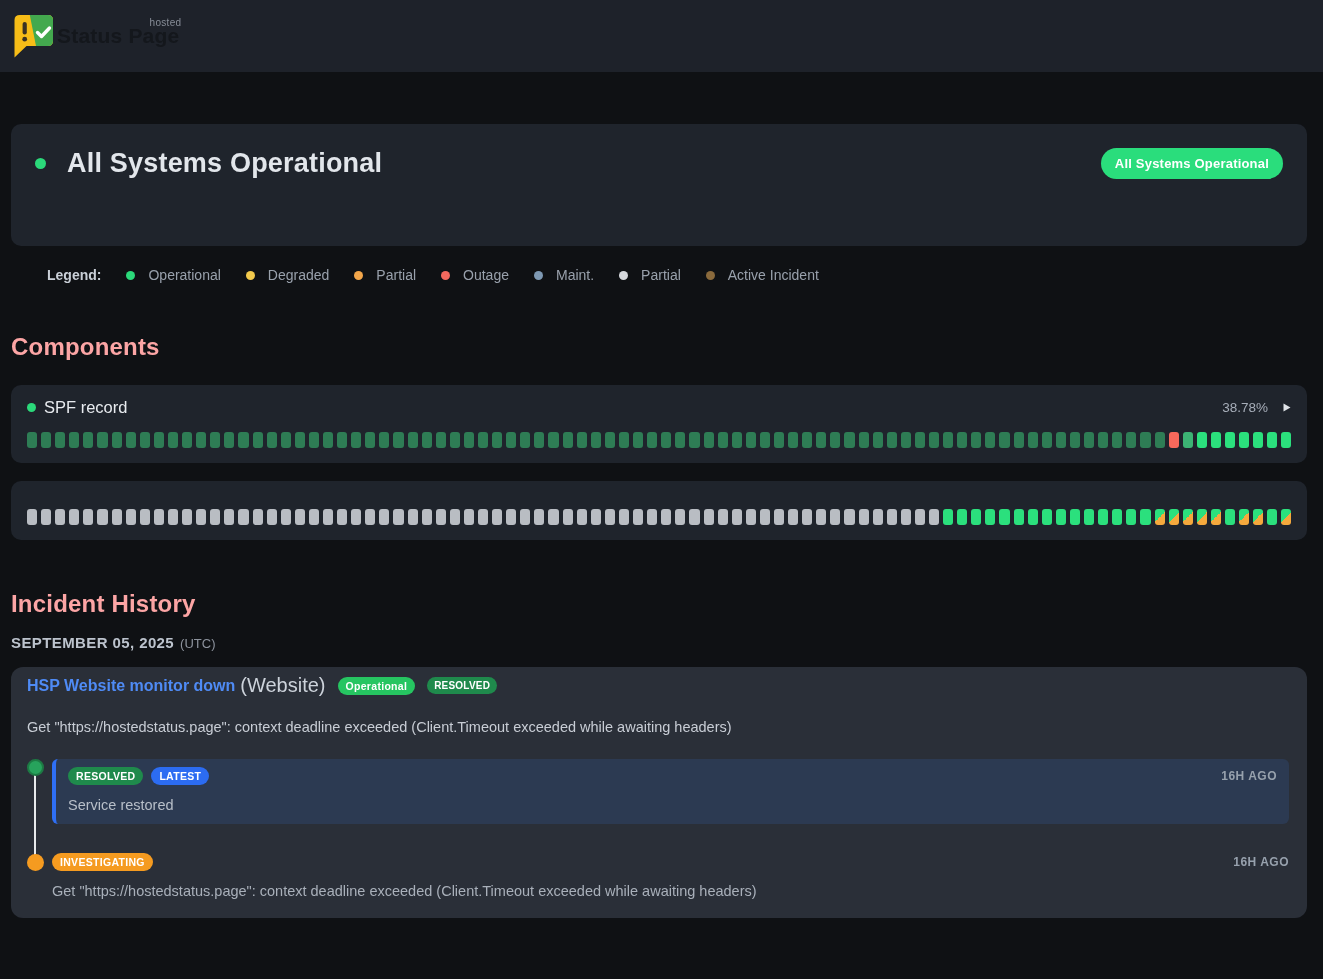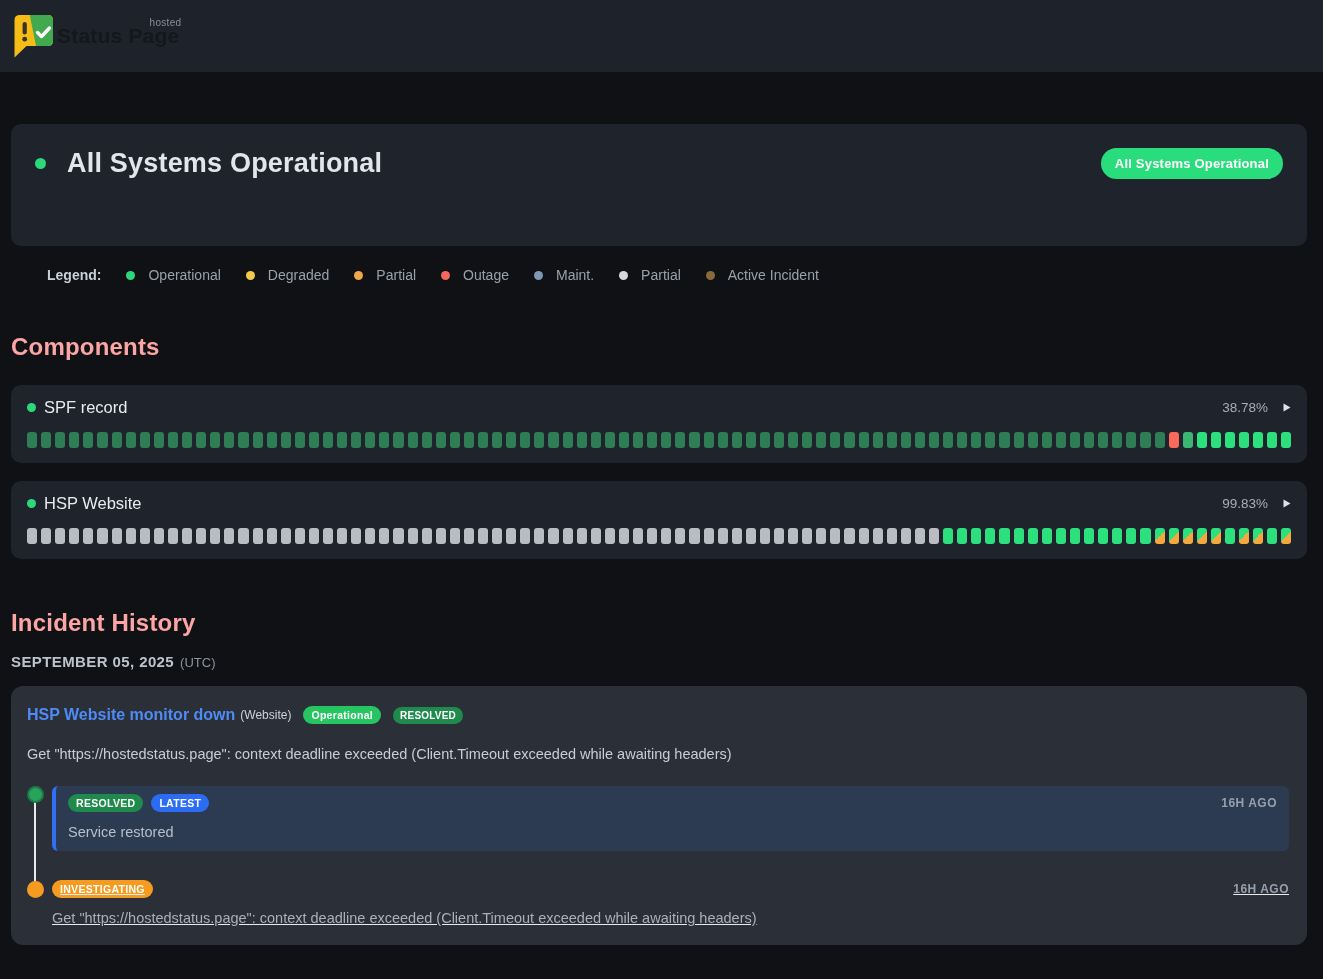--- a/index.html
+++ b/index.html
@@ -136,25 +136,25 @@
   .bars { margin-top: 15px; display: flex; gap: 4px; height: 16px; }
   .bar { flex: 1; border-radius: 3px; }
   
   .date-row { margin-top: 16px; display: flex; align-items: baseline; }
   .date-heading { font-size: 15px; font-weight: 700; color: #bcc3cd; letter-spacing: 0.4px; }
   .date-suffix { margin-left: 6px; font-size: 13px; color: #8d939d; }
   .incident-card {
     margin-top: 16px;
     background: #2a2f38;
     border-radius: 12px;
-    padding: 20px 18px 19px 16px;
+    padding: 7px 18px 19px 16px;
   }
   .incident-title-row { display: flex; align-items: center; }
   .incident-link { font-size: 16px; font-weight: 700; color: #4f8bf5; text-decoration: none; cursor: pointer; }
-  .incident-component { margin-left: 5px; font-size: 12px; font-weight: 500; color: #ccd2da; }
+  .incident-component { margin-left: 5px; font-size: 20px; font-weight: 500; color: #ccd2da; }
   .badge {
     display: inline-flex;
     align-items: center;
     border-radius: 20px;
     color: #ffffff;
     font-size: 10.5px;
     font-weight: 700;
     letter-spacing: 0.3px;
     padding: 3px 8px;
   }
@@ -167,21 +167,21 @@
   .timeline { margin-top: 24px; position: relative; }
   .timeline-line {
     position: absolute;
     left: 7px;
     top: 9px;
     width: 2px;
     height: 95px;
     background: #e8eaec;
   }
   .update-row { display: flex; align-items: flex-start; position: relative; }
-  .update-row + .update-row { margin-top: 29px; text-decoration: underline; }
+  .update-row + .update-row { margin-top: 29px; }
   .update-dot { width: 17px; height: 17px; border-radius: 50%; flex: none; position: relative; z-index: 1; }
   .update-dot-resolved { background: #27a35c; border: 2px solid #1d7a44; }
   .update-dot-investigating { background: #f59b20; margin-top: 1px; }
   .update-body { flex: 1; margin-left: 8px; min-width: 0; }
   .update-card {
     background: #2c3a52;
     border-left: 4px solid #2f6ff5;
     border-radius: 6px;
     padding: 8px 12px 11px;
   }
@@ -368,30 +368,20 @@
         <div class="bar" style="background: rgb(43, 224, 125);"></div>
         <div class="bar" style="background: rgb(43, 224, 125);"></div>
         <div class="bar" style="background: rgb(43, 224, 125);"></div>
         <div class="bar" style="background: rgb(43, 224, 125);"></div>
         <div class="bar" style="background: rgb(43, 224, 125);"></div>
         <div class="bar" style="background: rgb(43, 224, 125);"></div>
       </div>
   </section>
 
   <section class="component-card">
-    <div class="component-head">
-      <span class="dot component-dot" style="background: rgb(43, 217, 122);"></span>
-      <span class="component-name">HSP Website</span>
-      <span class="component-uptime">99.83%</span>
-      <span class="component-caret">
-        <svg width="8" height="9" viewBox="0 0 8 9">
-            <polygon points="0.5,0.5 7.5,4.5 0.5,8.5" fill="#dfe3e8"></polygon>
-          </svg>
-      </span>
-    </div>
     <div class="bars">
         <div class="bar" style="background: rgb(185, 189, 195);"></div>
         <div class="bar" style="background: rgb(185, 189, 195);"></div>
         <div class="bar" style="background: rgb(185, 189, 195);"></div>
         <div class="bar" style="background: rgb(185, 189, 195);"></div>
         <div class="bar" style="background: rgb(185, 189, 195);"></div>
         <div class="bar" style="background: rgb(185, 189, 195);"></div>
         <div class="bar" style="background: rgb(185, 189, 195);"></div>
         <div class="bar" style="background: rgb(185, 189, 195);"></div>
         <div class="bar" style="background: rgb(185, 189, 195);"></div>

